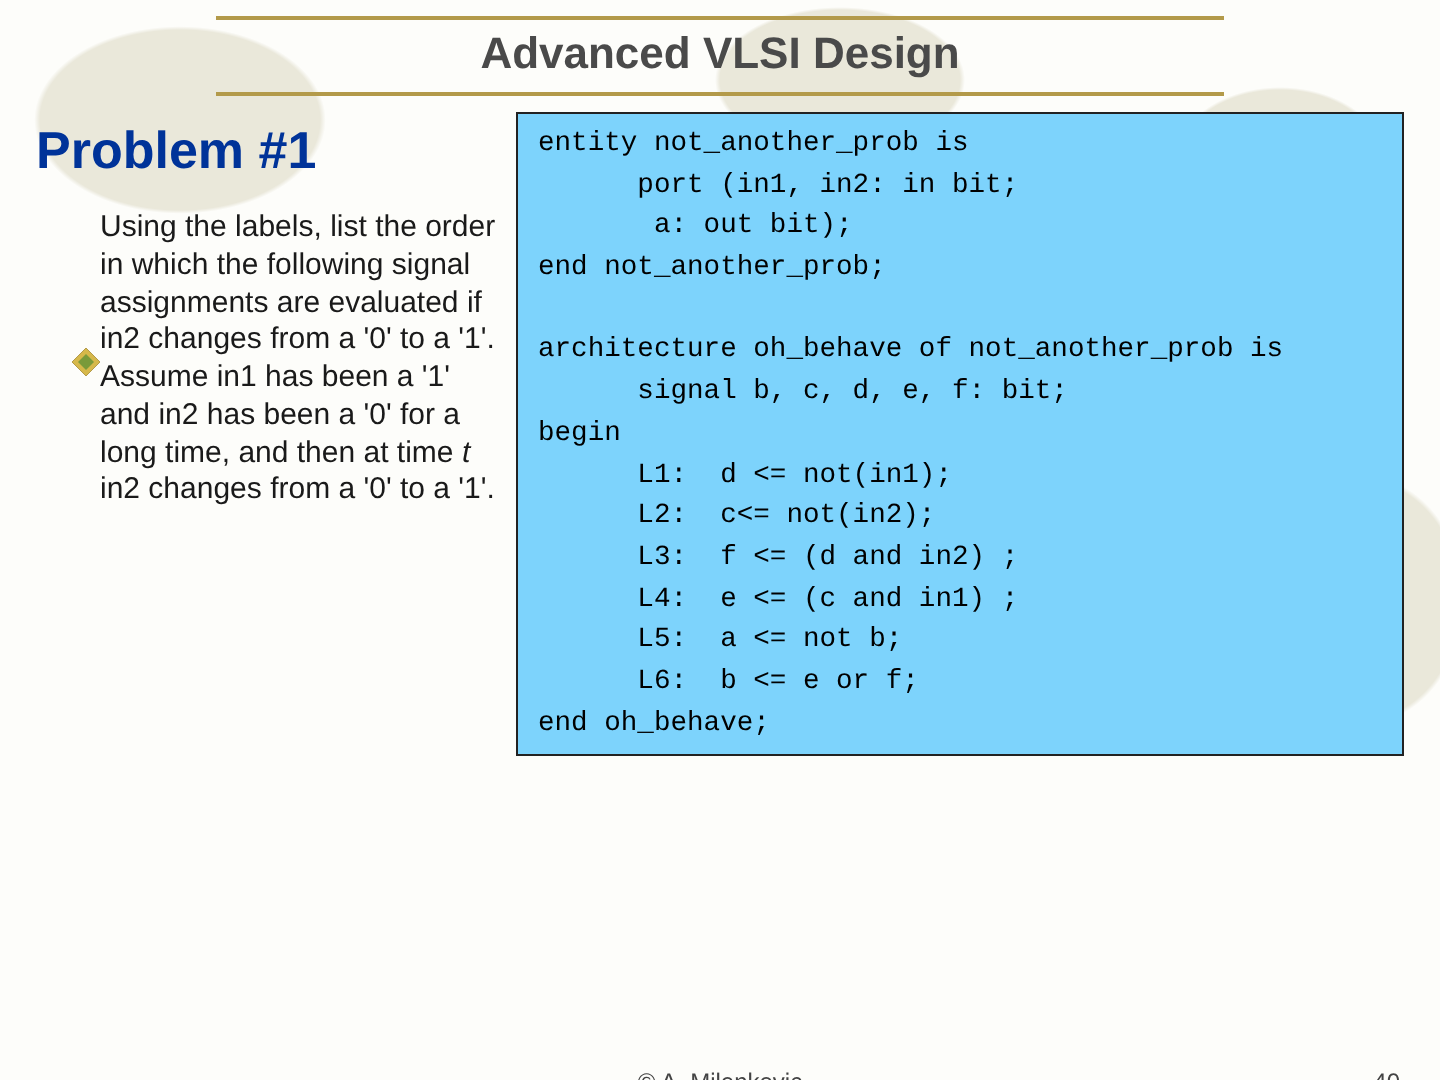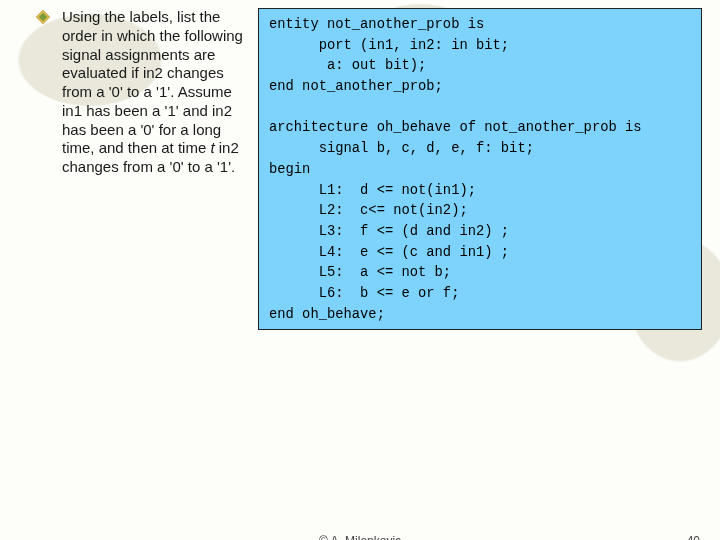--- a/index.html
+++ b/index.html
@@ -50,22 +50,22 @@
   }
   .problem-heading {
     font-size: 26px;
     font-weight: bold;
     color: #003399;
     margin-bottom: 14px;
     margin-top: 4px;
   }
   .bullet-row {
     display: flex;
-    align-items: flex-start;
-    gap: 12px;
+    align-items: center;
+    gap: 0;
     padding-left: 18px;
   }
   .bullet-icon {
     width: 14px;
     height: 14px;
     flex-shrink: 0;
     margin-top: 2px;
   }
   .bullet-icon svg { display: block; }
   .bullet-text {
@@ -103,24 +103,28 @@
     right: 20px;
   }
 </style>
 </head>
 <body>
 
 <div class="map-bg"></div>
 
 <div class="slide">
 
+  <div class="title-bar">
+    <div class="title">Advanced VLSI Design</div>
+  </div>
 
   <div class="content">
 
     <div class="left-col">
+      <div class="problem-heading">Problem #1</div>
 
       <div class="bullet-row">
         <span class="bullet-icon">
           <svg viewBox="0 0 14 14" width="14" height="14">
             <polygon points="7,0 14,7 7,14 0,7" fill="#d6b84a" stroke="#b39a4a" stroke-width="0.5"></polygon>
             <polygon points="7,3 11,7 7,11 3,7" fill="#7a9a3a"></polygon>
           </svg>
         </span>
         <span class="bullet-text"><span>Using the labels, list the order in which the following signal assignments are evaluated if in2 changes from a '0' to a '1'. Assume in1 has been a '1' and in2 has been a '0' for a long time, and then at time </span><i>t</i><span> in2 changes from a '0' to a '1'.</span></span>
       </div>

